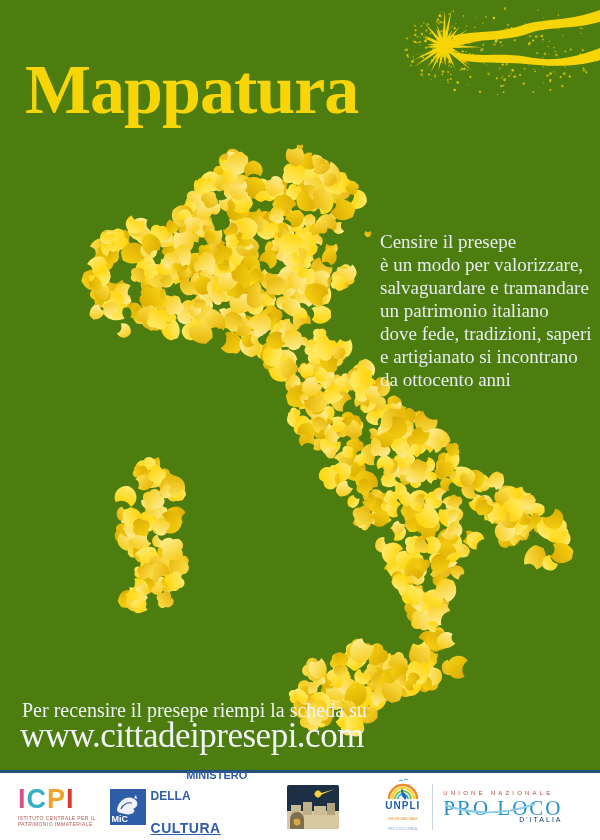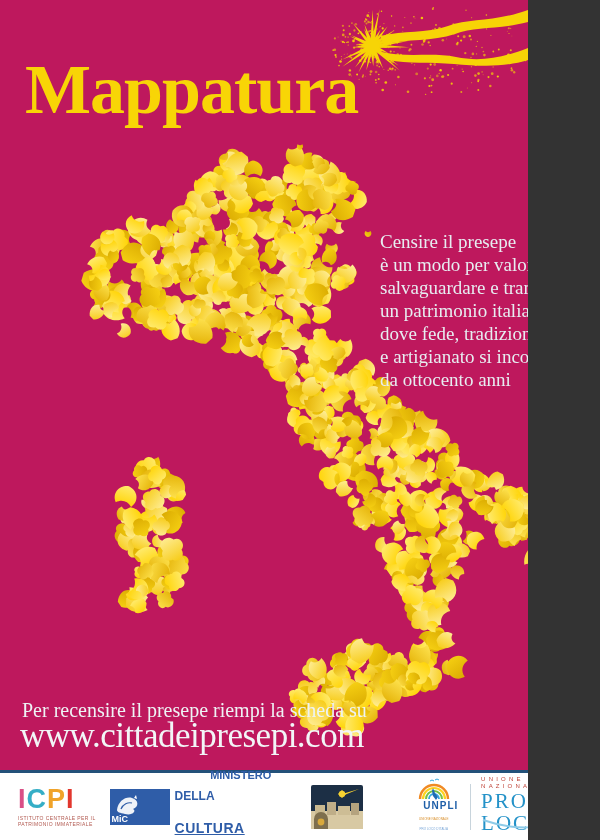--- a/index.html
+++ b/index.html
@@ -1,16 +1,16 @@
 <!DOCTYPE html>
 <html><head>
 <meta charset="utf-8">
 <style>
   html,body{margin:0;padding:0;background:#333;}
-  .poster{position:relative;width:528px;height:840px;background:#be185d;overflow:hidden;
+  .poster{position:relative;width:600px;height:840px;background:#4d7c0f;overflow:hidden;
           font-family:"Liberation Serif",serif;}
   
   .title{position:absolute;left:25px;top:10px;color:#f8d506;font-weight:700;
          font-size:70px;line-height:65px;letter-spacing:-1px;z-index:5;}
   .title span{display:block;}
   
   #comet-svg{position:absolute;top:0;right:0;width:218px;height:110px;overflow:visible;z-index:2;}
   #map-svg{position:absolute;left:0;top:140px;width:600px;height:620px;overflow:visible;z-index:1;}
   
   .par{position:absolute;color:#e7edf1;font-size:19px;line-height:23px;white-space:pre;z-index:6;}
@@ -24,37 +24,37 @@
           box-sizing:border-box;font-family:"Liberation Sans",sans-serif;z-index:8;}
   .logo{display:flex;align-items:center;}
   
   .icpi{flex-direction:column;align-items:flex-start;}
   .icpi-letters{font-family:Liberation Sans, sans-serif;font-weight:700;font-size:27px;line-height:27px;letter-spacing:1px;}
   .icpi-letters .l1{color:#d94f86}.icpi-letters .l2{color:#35aec6}
   .icpi-letters .l3{color:#f0a32a}.icpi-letters .l4{color:#e2372e}
   .icpi-cap{font-size:5px;color:#b1584f;letter-spacing:.4px;line-height:6px;white-space:pre;margin-top:2px;}
   
   .mic{margin-left:14px;}
-  .mic-box{position:relative;width:36px;height:36px;background:#2f5da8;flex:none;padding-left:24px;}
+  .mic-box{position:relative;width:36px;height:36px;background:#2f5da8;flex:none;}
   .mic-box svg{position:absolute;left:3px;top:2px;}
   .mic-acr{position:absolute;left:2px;bottom:1px;color:#fff;font-weight:700;font-size:9px;}
   .mic-name{margin-left:5px;color:#2f5da8;font-weight:700;line-height:11px;white-space:pre;}
   .mic-name .n1{font-size:11px;}.mic-name .n2{font-size:12px;display:block;line-height:9px;}
   .mic-name .n3{font-size:14px;display:block;letter-spacing:.5px;text-decoration:underline;}
   
   .cdp{margin-left:40px;}
   .cdp-text{margin-left:6px;font-family:"Liberation Serif",serif;}
   .cdp-t1{color:#c0272d;font-weight:700;font-size:15px;line-height:15px;display:block;}
   .cdp-t2{color:#c0272d;font-size:13px;line-height:14px;display:block;}
   .cdp-t2 b{font-size:15px;}
   .cdp-cap{display:block;color:#8a8a8a;font-family:"Liberation Sans",sans-serif;font-size:6px;
            letter-spacing:.6px;margin-top:3px;}
   
   .unpli{margin-left:46px;flex-direction:column;}
-  .unpli-acr{color:#1f5fa8;font-weight:700;font-size:10px;letter-spacing:1px;line-height:10px;margin-left:14px;}
+  .unpli-acr{color:#1f5fa8;font-weight:700;font-size:10px;letter-spacing:1px;line-height:10px;}
   .unpli-micro{font-size:3px;line-height:3.5px;text-align:center;white-space:pre;}
   .unpli-micro .m1{color:#d98f2b;display:block;}
   .unpli-micro .m2{color:#7aa7d8;display:block;}
   .divider{width:1px;height:46px;background:#c8d4dc;margin-left:12px;}
   
   .proloco{margin-left:10px;flex-direction:column;align-items:flex-start;position:relative;}
   .pl-top{color:#c0453a;font-size:6px;letter-spacing:3.2px;line-height:7px;}
   .pl-main{color:#2492c8;font-family:"Liberation Serif",serif;font-size:21px;line-height:22px;
            letter-spacing:2px;}
   .pl-sub{color:#173a63;font-size:7px;letter-spacing:2px;align-self:flex-end;margin-top:-3px;}

